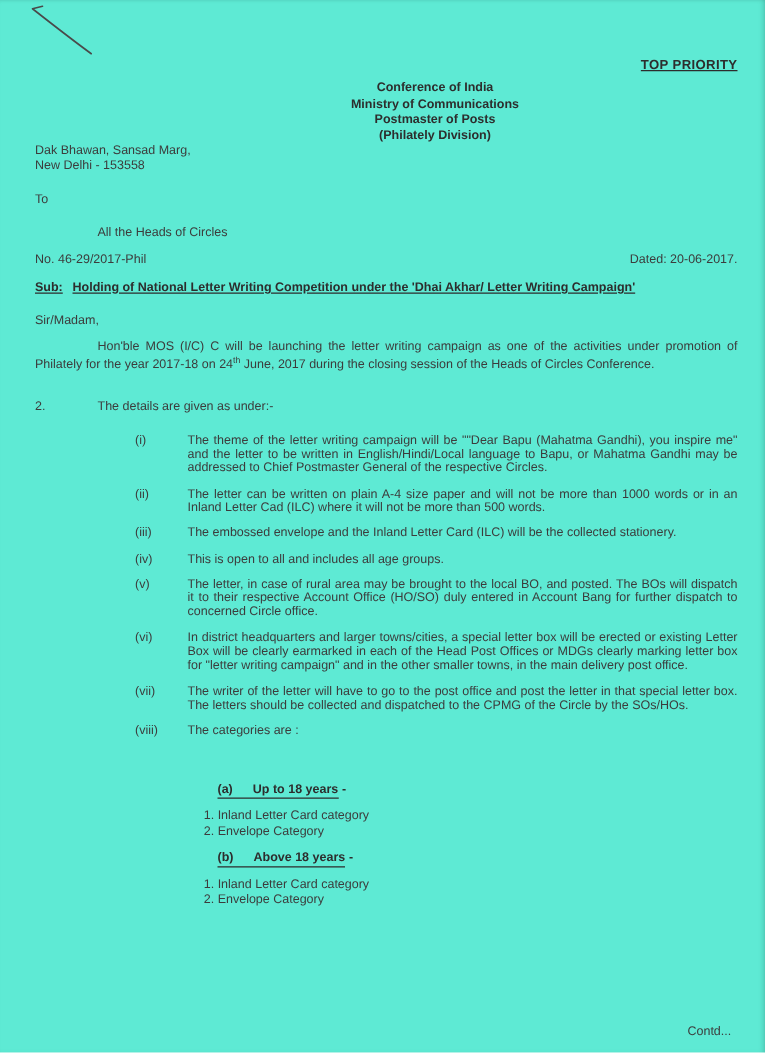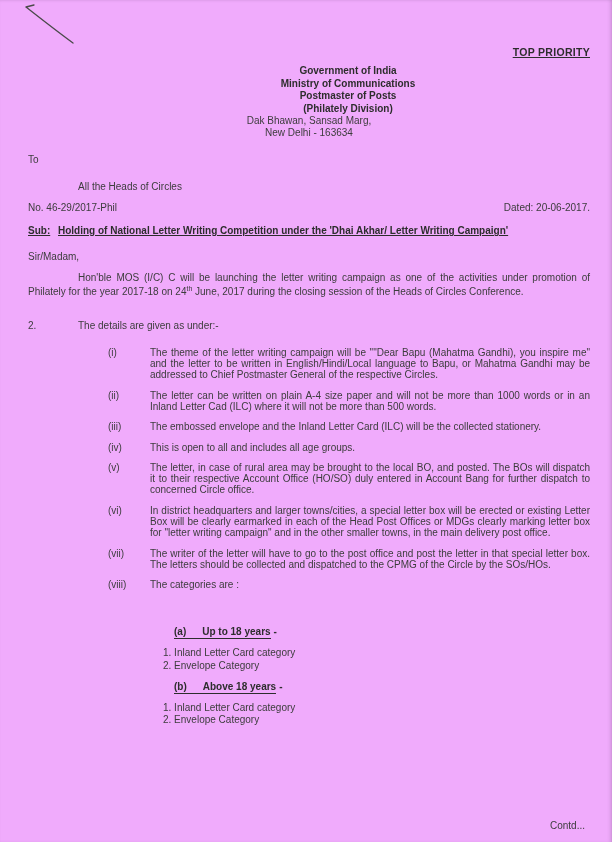--- a/index.html
+++ b/index.html
@@ -1,21 +1,21 @@
 <!DOCTYPE html>
 <html><head>
 <meta charset="utf-8">
 <style>
   * { margin:0; padding:0; box-sizing:border-box; }
   html,body { background:#ffffff; }
   .page {
     position:relative;
     width:612px; height:842px;
     margin:0 auto;
-    background:#f0abfc;
+    background:#5eead4;
     font-family:"Liberation Sans", sans-serif;
     font-size:10px;
     color:#3c3c3c;
     overflow:hidden;
     box-shadow: inset -3px 0 5px -3px rgba(0,0,0,0.25), inset 0 2px 4px -3px rgba(0,0,0,0.15);
   }
   .content { padding:0 22px 0 28px; }
   .pen-mark { position:absolute; left:12px; top:2px; }
 
   .priority {
@@ -30,21 +30,21 @@
 
   .letterhead {
     margin-top:7px;
     margin-left:78px;
     text-align:center;
     font-weight:bold;
     color:#2d2d2d;
     line-height:12.5px;
   }
 
-  .address { text-align:center; line-height:11.5px; margin-top:0; }
+  .address { text-align:left; line-height:11.5px; margin-top:0; }
 
   .to-label { margin-top:16px; }
   .recipient { margin-top:16px; margin-left:50px; }
 
   .ref-row { display:flex; justify-content:space-between; margin-top:10px; }
 
   .subject { display:flex; margin-top:12px; font-weight:bold; color:#2d2d2d; line-height:11.8px;text-decoration:underline; }
   .subject .sub-label { flex:0 0 30px; }
   .subject .sub-text { flex:1; text-align:justify; }
 
@@ -80,29 +80,29 @@
     <path d="M14,5 L22,3 M14,5 C28,16 46,30 61,41" stroke="#4a4a4a" stroke-width="1.3" fill="none" stroke-linecap="round"></path>
   </svg>
 
   <div class="content">
 
     <div class="priority">
       <span>TOP PRIORITY</span>
     </div>
 
     <div class="letterhead">
-      <div>Government of India</div>
+      <div>Conference of India</div>
       <div>Ministry of Communications</div>
       <div>Postmaster of Posts</div>
       <div>(Philately Division)</div>
     </div>
 
     <div class="address">
       <div>Dak Bhawan, Sansad Marg,</div>
-      <div>New Delhi - 163634</div>
+      <div>New Delhi - 153558</div>
     </div>
 
     <div class="to-label">To</div>
 
     <div class="recipient">All the Heads of Circles</div>
 
     <div class="ref-row">
       <span>No. 46-29/2017-Phil</span>
       <span>Dated: 20-06-2017.</span>
     </div>

